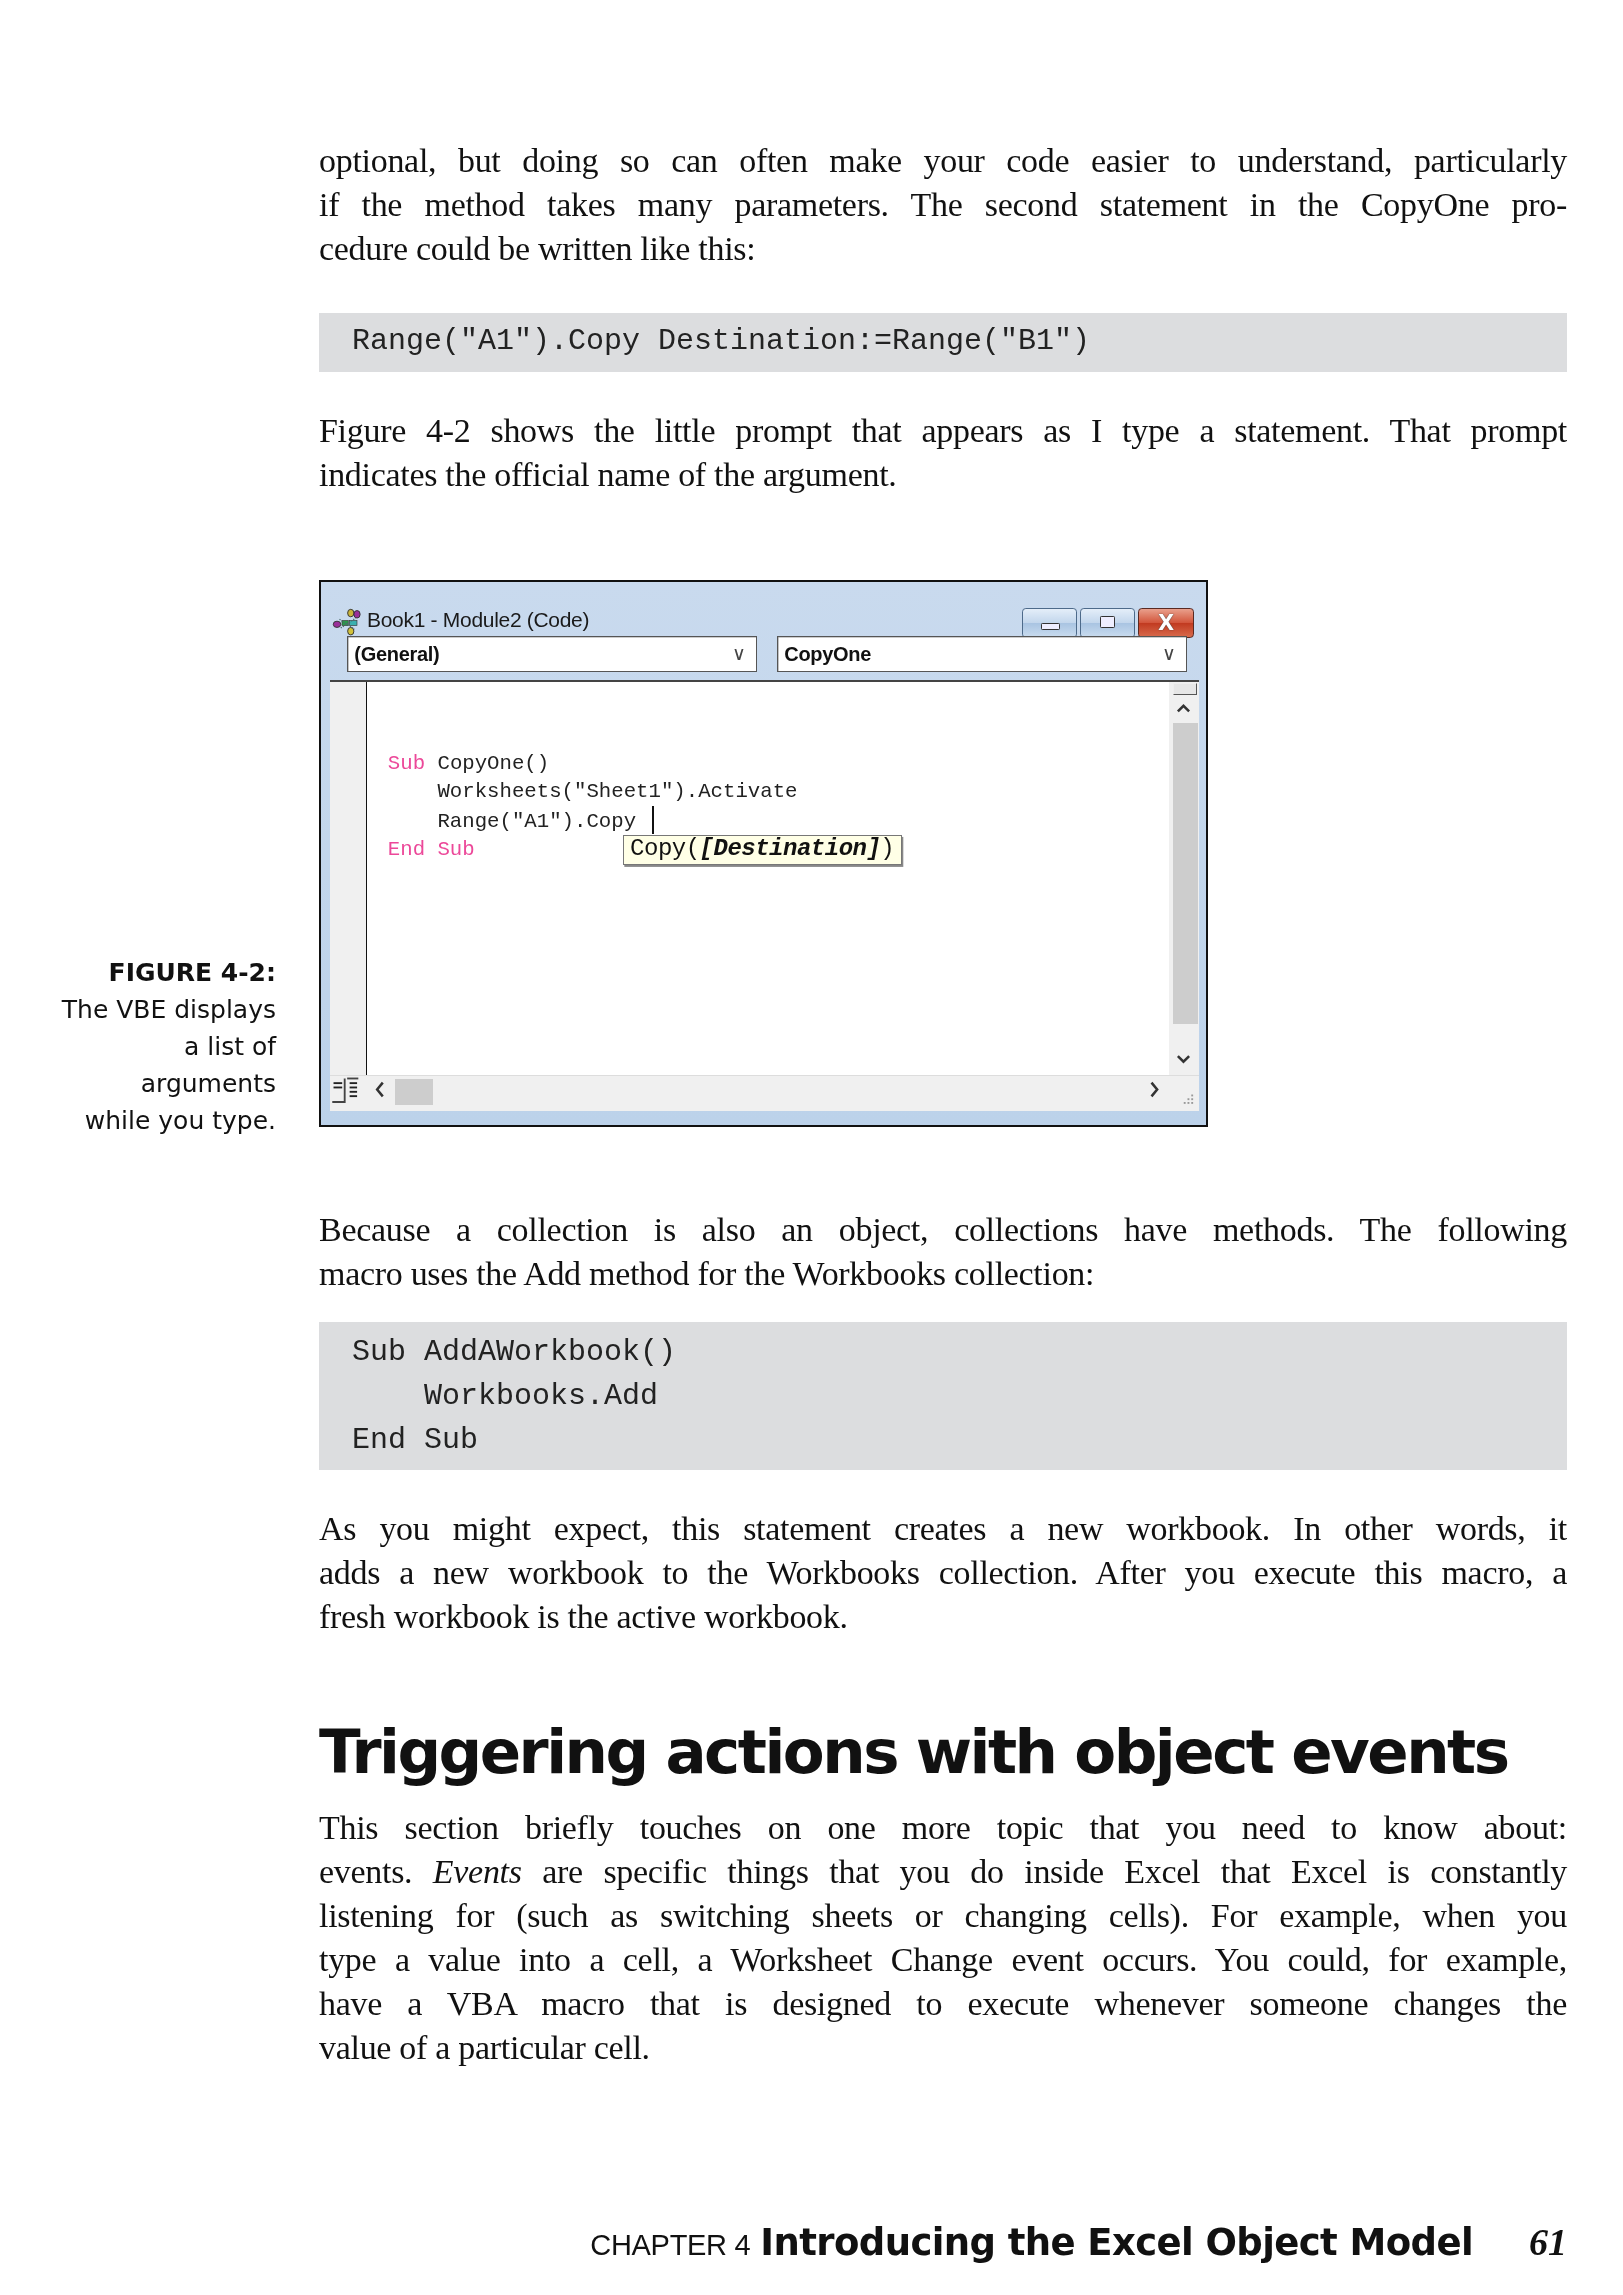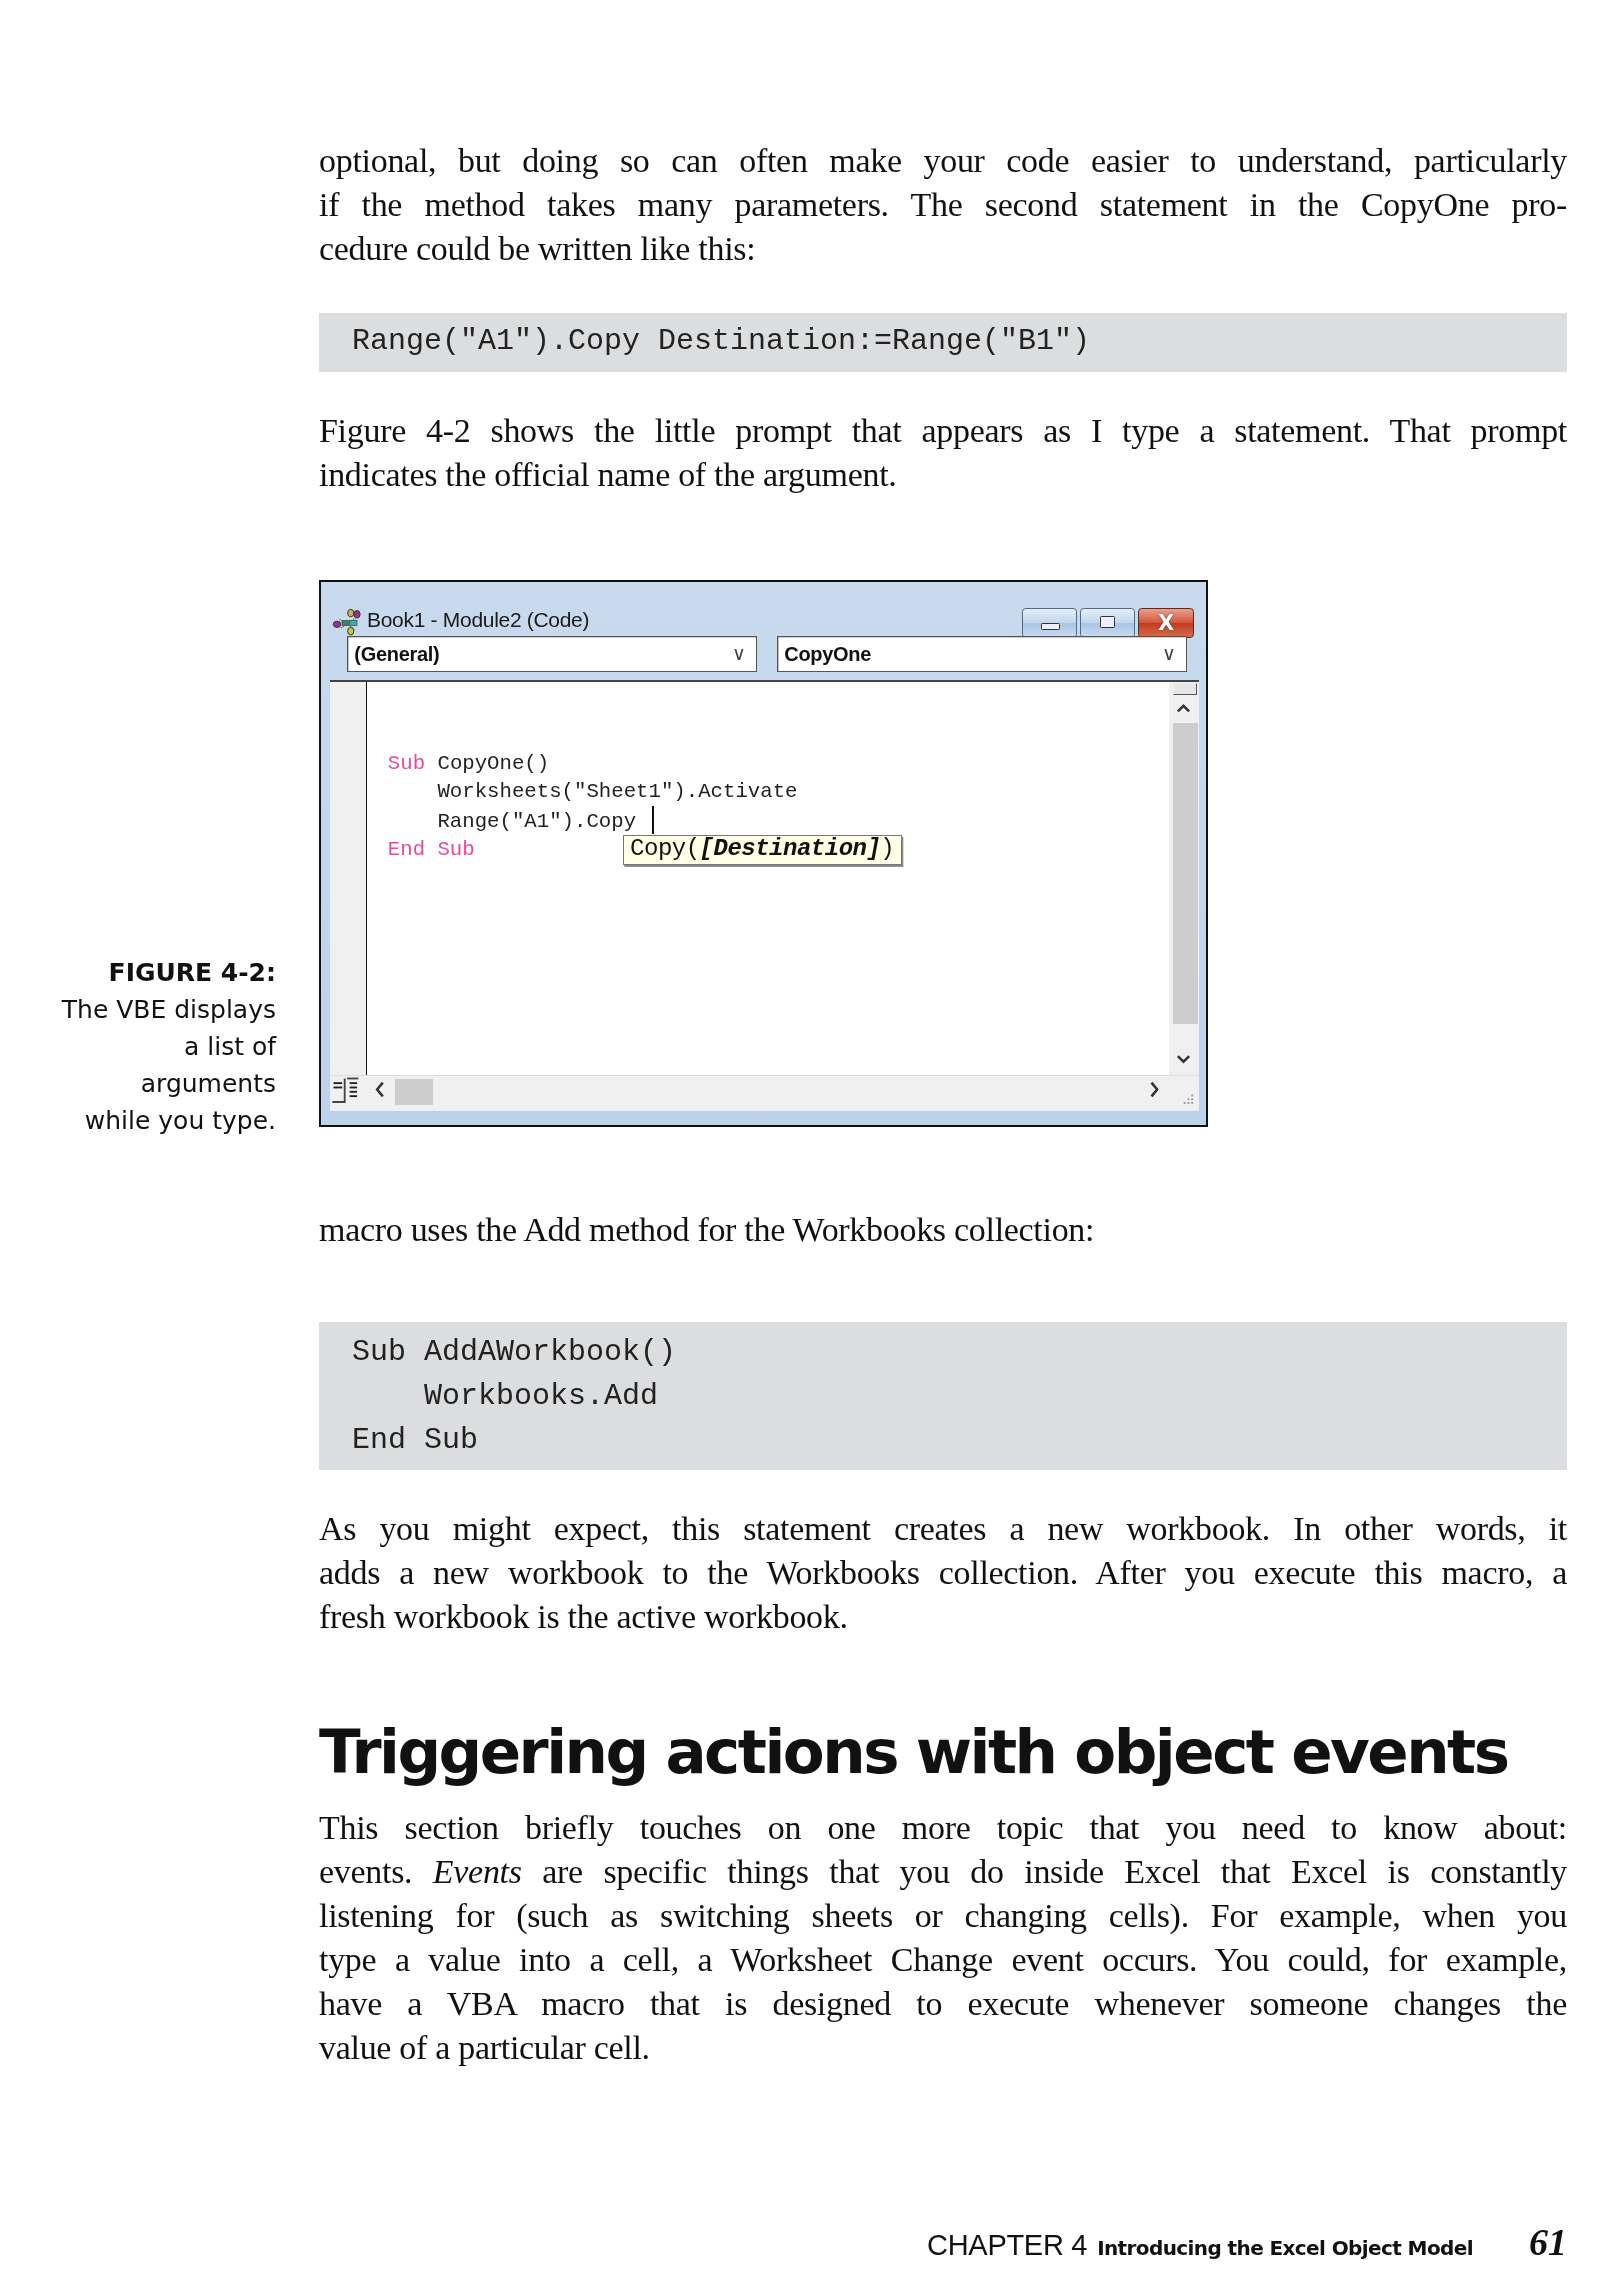--- a/index.html
+++ b/index.html
@@ -92,21 +92,21 @@
   .hs-left { position: absolute; left: 44px; top: 3.8px; font-family: "DejaVu Sans", sans-serif; font-size: 19px; color: #333; }
   .hs-thumb { position: absolute; left: 65px; top: 2.5px; width: 38px; height: 26px; background: #cdcdcd; }
   .hs-right { position: absolute; right: 39px; top: 3.8px; font-family: "DejaVu Sans", sans-serif; font-size: 19px; color: #333; }
   .grip { position: absolute; right: 3.8px; bottom: 3.8px; width: 15px; height: 15px; }
 
   .footer {
     position: absolute; top: 2220px; right: 56px; height: 50px;
     font-family: "Liberation Sans", "DejaVu Sans", sans-serif; white-space: nowrap;
   }
   .footer .chap { font-size: 29px; letter-spacing: -0.3px; }
-  .footer .title { font-size: 20px; font-weight: bold; letter-spacing: -0.6px; margin-left: 10px; font-family: "DejaVu Sans", sans-serif; }
+  .footer .title { font-size: 37px; font-weight: bold; letter-spacing: -0.6px; margin-left: 10px; font-family: "DejaVu Sans", sans-serif; }
   .footer .pageno { font-size: 38px; font-family: "Liberation Serif", serif; font-style: italic; margin-left: 56px; font-weight: bold; }
 </style>
 </head>
 <body>
 
 <div class="para" style="top:139px;">
   <span class="line">optional, but doing so can often make your code easier to understand, particularly</span>
   <span class="line">if the method takes many parameters. The second statement in the CopyOne pro-</span>
   <span class="line last">cedure could be written like this:</span>
 </div>
@@ -218,20 +218,21 @@
             <rect x="18" y="16" width="3" height="3"></rect>
             <rect x="12" y="16" width="3" height="3"></rect>
             <rect x="6" y="16" width="3" height="3"></rect>
           </g>
       </svg>
     </div>
   </div>
 </div>
 
 <div class="para" style="top:1208px;">
+  <span class="line">Because a collection is also an object, collections have methods. The following</span>
   <span class="line last">macro uses the Add method for the Workbooks collection:</span>
 </div>
 
 <div class="codeblock" style="top:1322px;height:148px;padding-top:7.5px;">
   <span class="cl">Sub AddAWorkbook()</span>
   <span class="cl">    Workbooks.Add</span>
   <span class="cl">End Sub</span>
 </div>
 
 <div class="para" style="top:1507px;">

